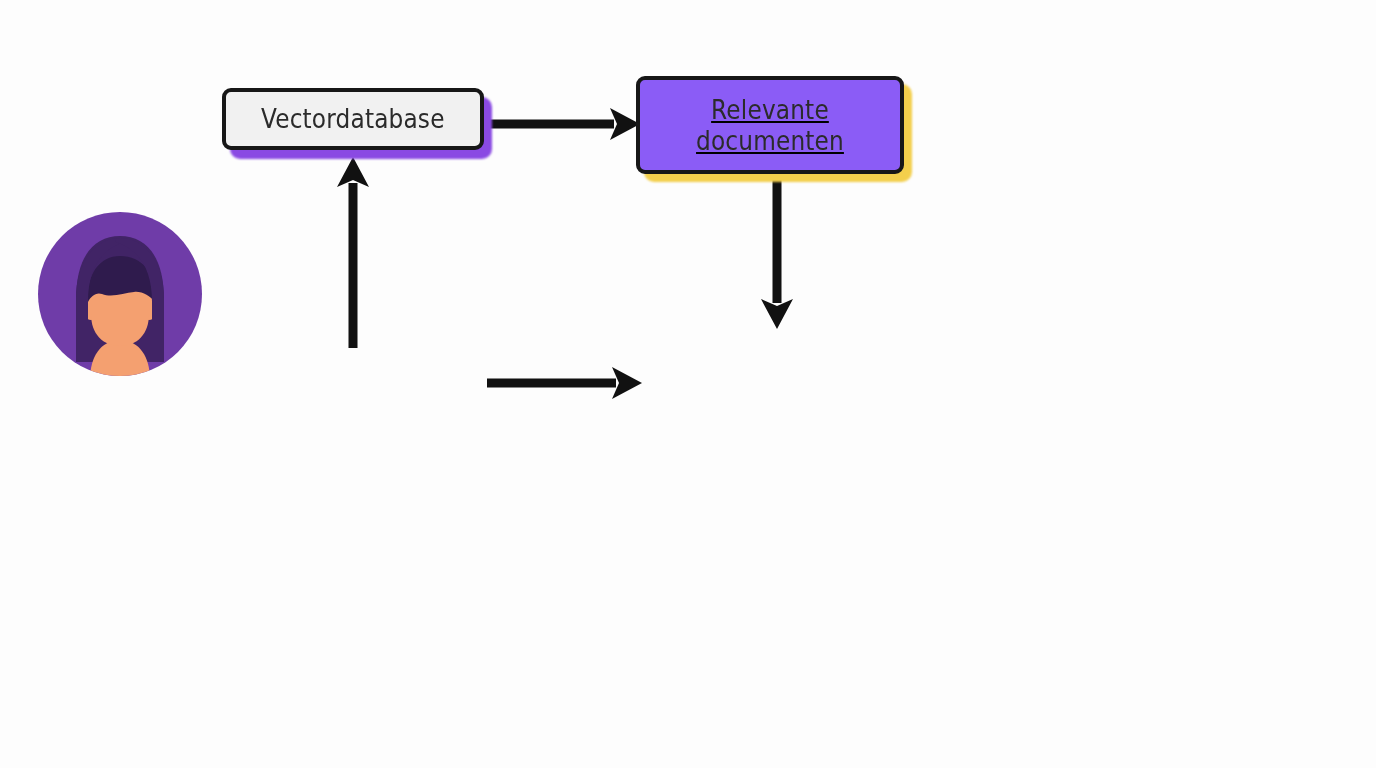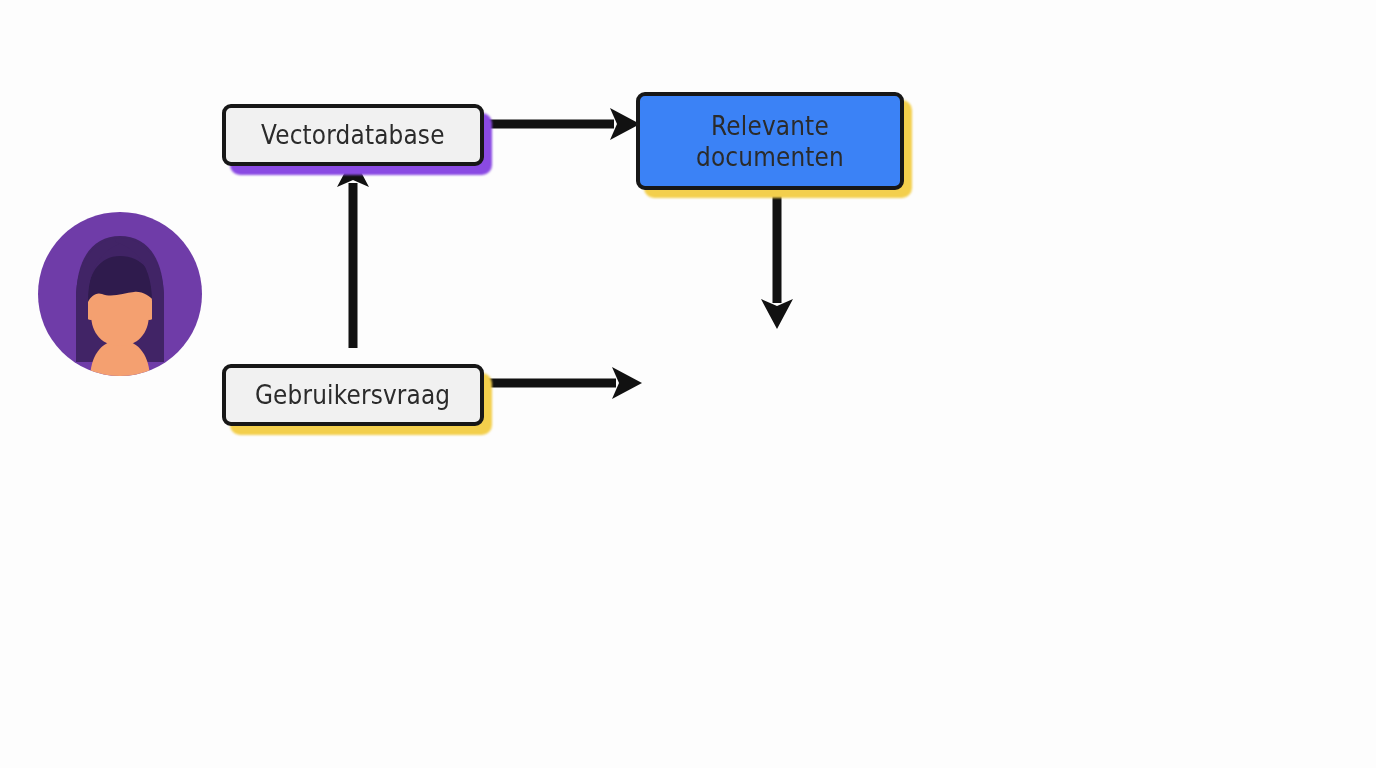--- a/index.html
+++ b/index.html
@@ -31,21 +31,20 @@
     left: 38px;
     top: 212px;
     width: 164px;
     height: 164px;
   }
 
   
   .node {
     position: absolute;
     box-sizing: border-box;
-    margin-top: 16px;
   }
   .node .shadow {
     position: absolute;
     left: 0; top: 0;
     width: 100%; height: 100%;
     border-radius: 10px;
     filter: blur(1.2px);
   }
   .node .card {
     position: absolute;
@@ -157,27 +156,21 @@
 
   <div class="node" id="node-vectordatabase">
     <div class="shadow" style="background: rgb(138, 74, 227);"></div>
     <div class="card" style="background: rgb(241, 241, 241); border-color: rgb(23, 23, 23);">
       <div class="label" style="color: rgb(43, 43, 43);">Vectordatabase</div>
     </div>
   </div>
 
   <div class="node" id="node-relevante">
     <div class="shadow" style="background: rgb(243, 207, 76);"></div>
-    <div class="card" style="background: #3b82f6; border-color: rgb(23, 23, 23);">
+    <div class="card" style="background: #8b5cf6; border-color: rgb(23, 23, 23); text-decoration: underline;">
       <div class="label" style="color: rgb(43, 43, 43);">Relevante
 documenten</div>
     </div>
   </div>
 
-  <div class="node" id="node-gebruikersvraag">
-    <div class="shadow" style="background: rgb(243, 207, 76);"></div>
-    <div class="card" style="background: rgb(241, 241, 241); border-color: rgb(23, 23, 23);">
-      <div class="label" style="color: rgb(43, 43, 43);">Gebruikersvraag</div>
-    </div>
-  </div>
 
 
 </div>
 
 </body></html>

